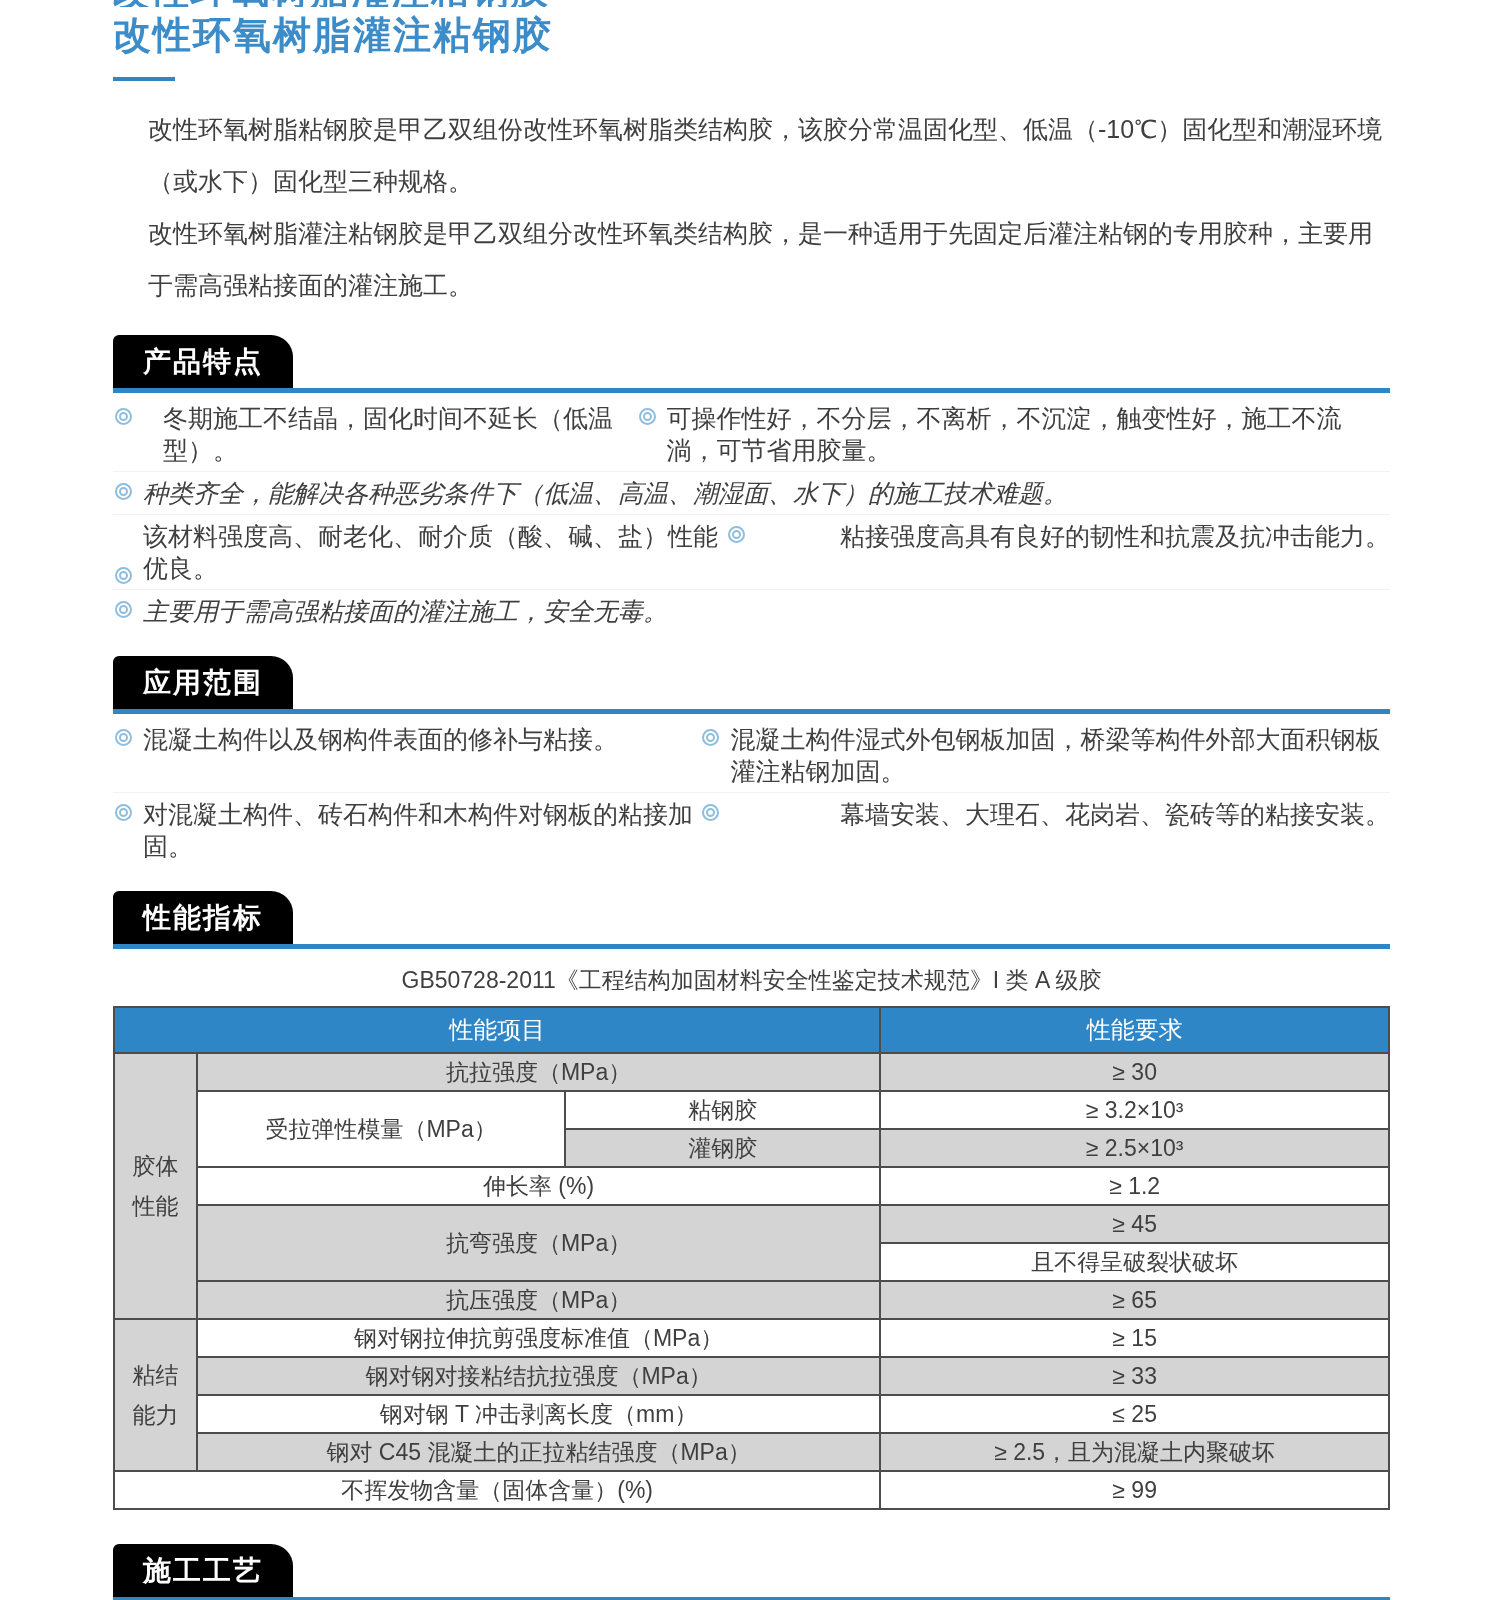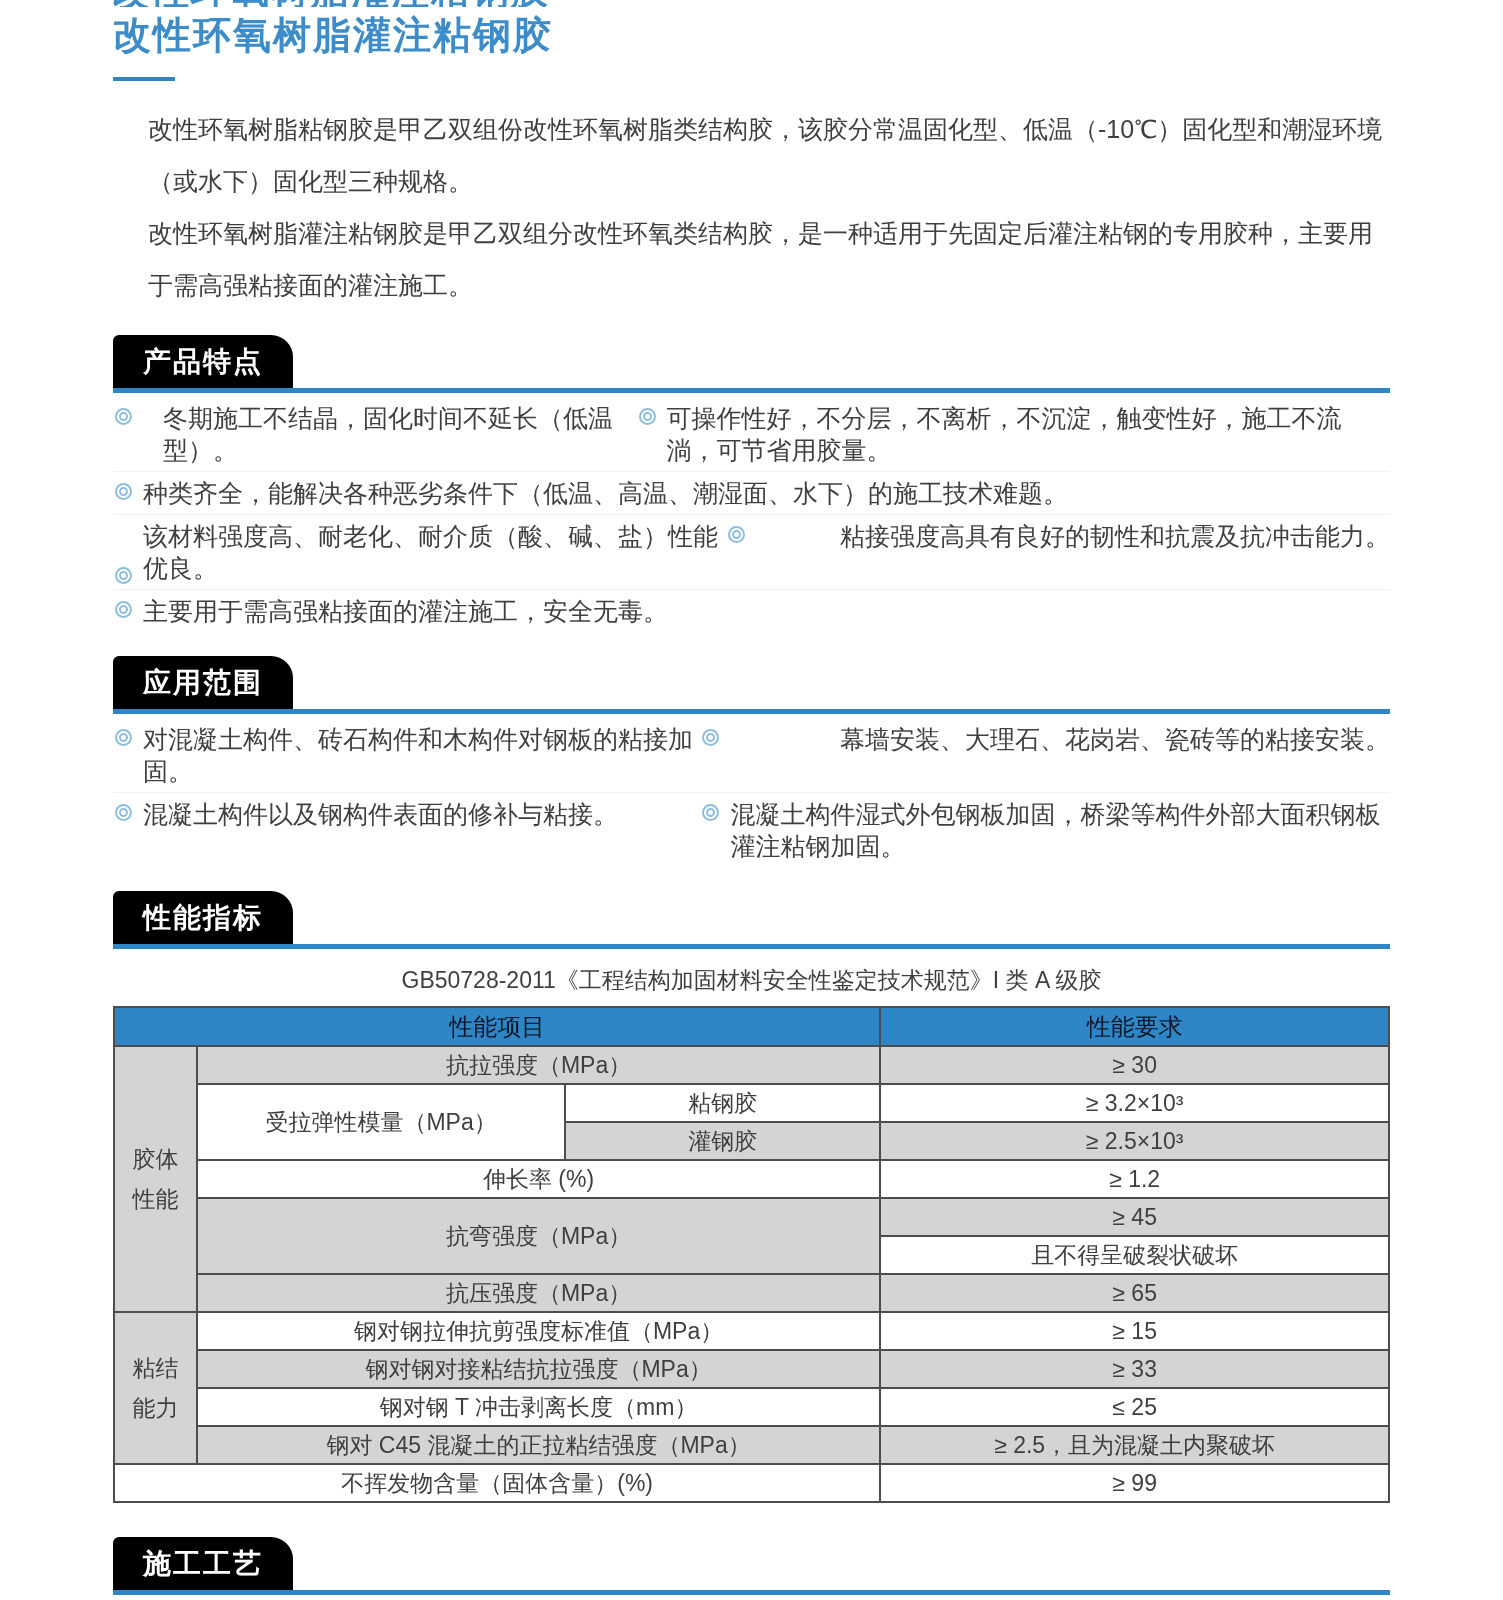--- a/index.html
+++ b/index.html
@@ -34,43 +34,43 @@
   .badge {
     display:inline-block; background:#000000; color:#ffffff;
     font-size:28px; font-weight:bold; letter-spacing:2px;
     padding:8px 30px 7px 30px; border-radius:6px 22px 0 0;
   }
 
   .bullets { padding-top:4px; }
   .b-row { display:flex; padding:5px 0; }
   .b-row + .b-row { border-top:1px solid #f2f2f2; }
   .b-item { display:flex; align-items:flex-start; font-size:25px; line-height:32px; }
-  .b-item.full { width:100%; }
+  .b-item.full { width:100%;font-style:italic; }
   .b-item.w41 { width:41%;gap:20px; }
   .b-item.w46 { width:46%; }
   .b-item.w48 { width:48%;align-items:flex-end; }
   .b-item.rest { flex:1;justify-content:space-between; }
   .bullet-icon {
     flex:0 0 auto; width:17px; height:17px; margin:6px 11px 0 2px;
     border:2px solid #8ebedd; border-radius:50%; position:relative;
   }
   .bullet-icon::after {
     content:""; position:absolute; left:2px; top:2px; right:2px; bottom:2px;
     border:2px solid #8ebedd; border-radius:50%;
   }
 
   .table-caption { text-align:center; font-size:23px; margin:16px 0 10px 0; }
   table.perf { width:100%; border-collapse:collapse; font-size:23px; table-layout:fixed; }
   .perf th, .perf td {
     border:2px solid #4d4d4d; text-align:center;
     padding:3px 8px; height:36px; line-height:30px;
   }
   .perf th {
-    background:#2e86c6; color:#0f172a; font-weight:normal;
-    font-size:24px; height:39px;margin-top:44px;
+    background:#2e86c6; color:#ffffff; font-weight:normal;
+    font-size:24px; height:46px;margin-top:44px;
   }
   .perf td.gray { background:#d4d4d4; }
   .perf td.group-cell { word-break:break-all; padding:3px 17px; line-height:40px; background:#d4d4d4; }
 </style>
 </head>
 <body>
 
 <div class="page">
 
   <div class="top-frag">
@@ -126,35 +126,35 @@
   </div>
 
   <div class="section">
     <div class="sec-head">
       <div class="badge">应用范围</div>
     </div>
     <div class="bullets">
       <div class="b-row">
         <div class="b-item w46">
           <span class="bullet-icon"></span>
+          <span>混凝土构件以及钢构件表面的修补与粘接。</span>
+        </div>
+        <div class="b-item rest">
+          <span class="bullet-icon"></span>
+          <span>混凝土构件湿式外包钢板加固，桥梁等构件外部大面积钢板灌注粘钢加固。</span>
+        </div>
+      </div>
+      <div class="b-row">
+        <div class="b-item w46">
+          <span class="bullet-icon"></span>
           <span>对混凝土构件、砖石构件和木构件对钢板的粘接加固。</span>
         </div>
         <div class="b-item rest">
           <span class="bullet-icon"></span>
           <span>幕墙安装、大理石、花岗岩、瓷砖等的粘接安装。</span>
-        </div>
-      </div>
-      <div class="b-row">
-        <div class="b-item w46">
-          <span class="bullet-icon"></span>
-          <span>混凝土构件以及钢构件表面的修补与粘接。</span>
-        </div>
-        <div class="b-item rest">
-          <span class="bullet-icon"></span>
-          <span>混凝土构件湿式外包钢板加固，桥梁等构件外部大面积钢板灌注粘钢加固。</span>
         </div>
       </div>
     </div>
   </div>
 
   <div class="section">
     <div class="sec-head">
       <div class="badge">性能指标</div>
     </div>
     <div class="table-caption">GB50728-2011《工程结构加固材料安全性鉴定技术规范》I 类 A 级胶</div>

